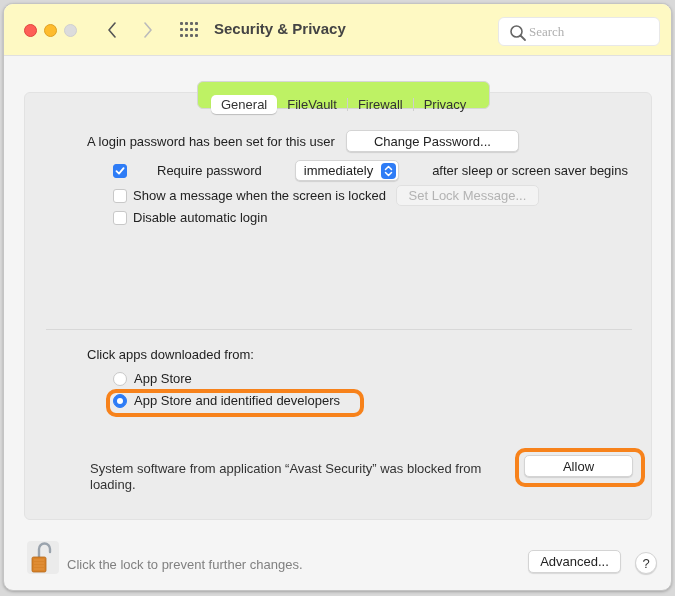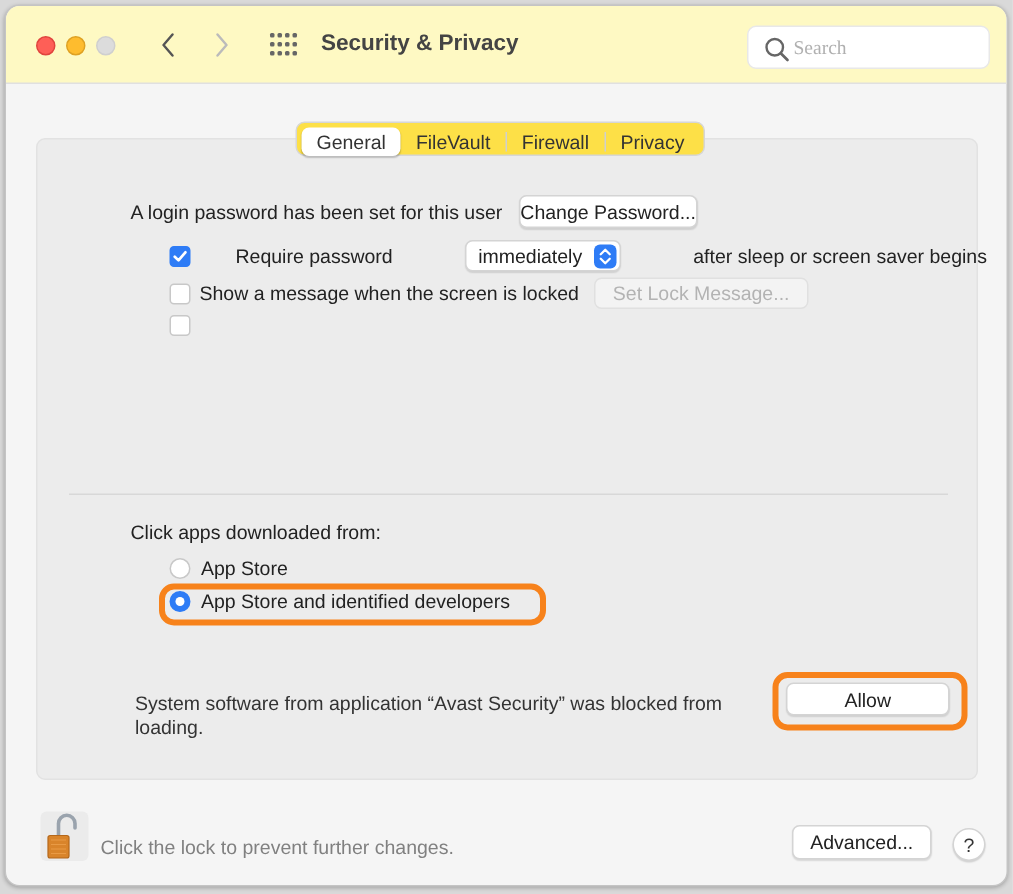--- a/index.html
+++ b/index.html
@@ -40,40 +40,40 @@
   }
   .search-input::placeholder { color: #b0b0b0; }
 
   .panel {
     position: absolute; left: 20px; top: 88px; width: 628px; height: 428px;
     background: #ececec; border: 1px solid #e2e2e2; border-radius: 6px;
   }
 
   .tabs {
     position: absolute; left: 193px; top: 77px; height: 23px; display: flex;
-    background: #fde047; border: 1px solid #d6d6d6; border-radius: 6px; padding: 3px; z-index: 2;
+    background: #bef264; border: 1px solid #d6d6d6; border-radius: 6px; padding: 13px; z-index: 2;
   }
   .tab { padding: 0 10px; height: 19px; line-height: 19px; font-size: 13px; color: #333; position: relative; }
   .tab.active { background: #fff; border-radius: 5px; box-shadow: 0 1px 1px rgba(0,0,0,0.2); }
   .tab-sep { width: 1px; height: 13px; background: #cfcfcf; margin-top: 3px; }
 
   .row { position: absolute; display: flex; align-items: center; white-space: nowrap; }
   .btn {
     background: #fff; border: 1px solid #d4d4d4; border-radius: 5px; height: 21px;
     padding: 0 10px; font-size: 13px; color: #222; font-family: "Liberation Sans", sans-serif;
     box-shadow: 0 1px 1px rgba(0,0,0,0.12); display: inline-flex; align-items: center; justify-content: center;
   }
   .btn.disabled { color: #b3b3b3; background: #f3f3f3; box-shadow: none; border-color: #e0e0e0; }
 
   .checkbox { width: 14px; height: 14px; border-radius: 3px; border: 1px solid #c8c8c8; background: #fff; display: inline-flex; align-items: center; justify-content: center; margin-right: 6px; }
   .checkbox.checked { background: #2e7cf6; border-color: #2e7cf6; }
 
   .select {
     display: inline-flex; align-items: center; background: #fff; border: 1px solid #d4d4d4; border-radius: 5px;
-    height: 21px; padding-left: 8px; box-shadow: 0 1px 1px rgba(0,0,0,0.12); margin: 0 24px;
+    height: 21px; padding-left: 8px; box-shadow: 0 1px 1px rgba(0,0,0,0.12); margin: 0 9px;
   }
   .select-stepper { width: 15px; height: 16px; background: #2e7cf6; border-radius: 4px; margin: 0 2px 0 8px; display: flex; align-items: center; justify-content: center; }
 
   .divider { position: absolute; left: 42px; top: 325px; width: 586px; height: 1px; background: #d8d8d8; }
 
   .radio { width: 14px; height: 14px; border-radius: 50%; border: 1px solid #c8c8c8; background: #fff; display: inline-flex; align-items: center; justify-content: center; margin-right: 7px; }
   .radio.checked { background: #2e7cf6; border-color: #2e7cf6; }
   .radio.checked::after { content: ""; width: 6px; height: 6px; border-radius: 50%; background: #fff; }
 
   .highlight-radio { position: absolute; left: 102px; top: 385px; width: 258px; height: 28px; border: 4px solid #f7821b; border-radius: 10px; }
@@ -137,21 +137,21 @@
     <div class="tab-sep"></div>
     <div class="tab">Firewall</div>
     <div class="tab-sep"></div>
     <div class="tab">Privacy</div>
   </div>
 
   <div class="panel"></div>
 
   <div class="row" style="left:83px; top:126px;">
     <span>A login password has been set for this user</span>
-    <button class="btn" style="margin-left:11px; height:22px; padding:0 0;">Change Password...</button>
+    <button class="btn" style="margin-left:11px; height:22px; padding:0 27px;">Change Password...</button>
   </div>
 
   <div class="row" style="left:109px; top:156px;gap:24px;">
     <span class="checkbox checked">
       <svg width="10" height="10" viewBox="0 0 10 10">
           <path d="M1.5 5.2 L4 7.6 L8.6 2.2" fill="none" stroke="#fff" stroke-width="1.8" stroke-linecap="round" stroke-linejoin="round"></path>
         </svg>
     </span>
     <span>Require password</span>
     <span class="select">
@@ -166,20 +166,21 @@
   </div>
 
   <div class="row" style="left:109px; top:181px;">
     <span class="checkbox"></span>
     <span>Show a message when the screen is locked</span>
     <button class="btn disabled" style="margin-left:10px; width:143px;">Set Lock Message...</button>
   </div>
 
   <div class="row" style="left:109px; top:206px;">
     <span class="checkbox"></span>
+    <span>Disable automatic login</span>
   </div>
 
   <div class="divider"></div>
 
   <div class="row" style="left:83px; top:343px;">Click apps downloaded from:</div>
 
   <div class="row" style="left:109px; top:367px;">
     <span class="radio"></span>
     <span>App Store</span>
   </div>

